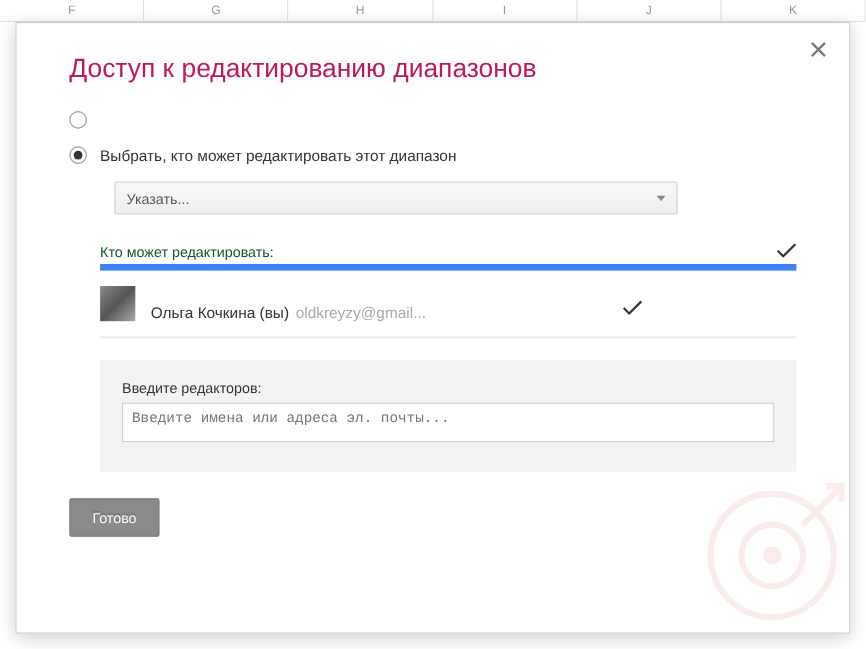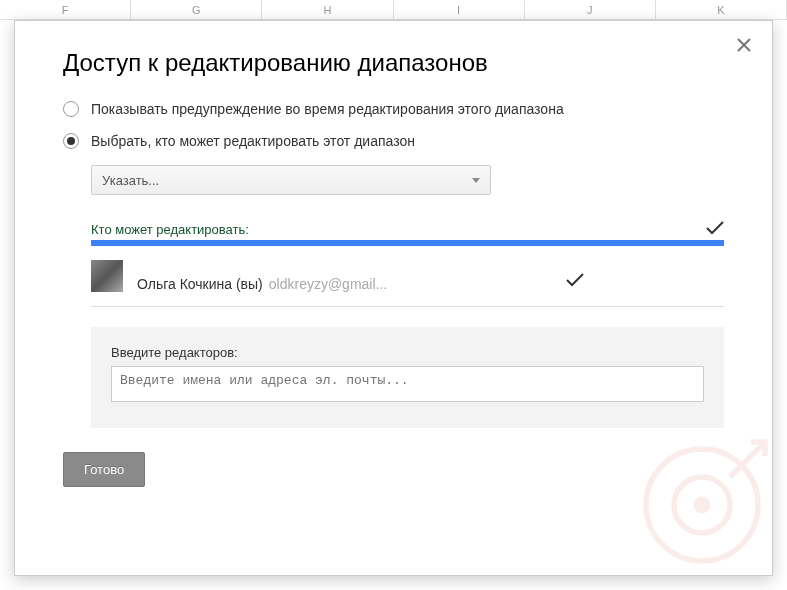--- a/index.html
+++ b/index.html
@@ -41,21 +41,21 @@
       position: absolute;
       top: 16px;
       right: 20px;
       cursor: pointer;
       color: #777;
       font-size: 18px;
     }
     .dialog-title {
       font-size: 24px;
       font-weight: normal;
-      color: #000000;
+      color: #be185d;
       margin-bottom: 24px;
     }
     .radio-row {
       display: flex;
       align-items: center;
       margin-bottom: 16px;
       cursor: pointer;
       color: #333;
       font-size: 14px;
     }
@@ -75,32 +75,33 @@
       width: 8px; height: 8px;
       background: #333;
       border-radius: 50%;
     }
     .select-wrap {
       margin-left: 28px;
       margin-top: 8px;
       margin-bottom: 24px;
     }
     .select {
-      width: 400px;
+      width: 512px;
       height: 30px;
       border: 1px solid #ccc;
       background: linear-gradient(#f9f9f9, #eee);
       border-radius: 2px;
       display: flex;
       align-items: center;
       justify-content: space-between;
       padding: 0 10px;
       font-size: 13px;
       color: #555;
       cursor: pointer;
+      margin-left: 13px;
     }
     .select-arrow {
       width: 0; height: 0;
       border-left: 4px solid transparent;
       border-right: 4px solid transparent;
       border-top: 5px solid #888;
     }
     .who-can-edit {
       margin-left: 28px;
       display: flex;
@@ -205,21 +206,20 @@
   <div class="close-btn">
     <svg width="16" height="16" viewBox="0 0 16 16">
         <path d="M2 2 L14 14 M14 2 L2 14" stroke="#777" stroke-width="2" fill="none"></path>
       </svg>
   </div>
 
   <h1 class="dialog-title">Доступ к редактированию диапазонов</h1>
 
   <div class="radio-row">
     <span class="radio"></span>
-    <span>Показывать предупреждение во время редактирования этого диапазона</span>
   </div>
 
   <div class="radio-row">
     <span class="radio checked"></span>
     <span>Выбрать, кто может редактировать этот диапазон</span>
   </div>
 
   <div class="select-wrap">
     <div class="select">
       <span>Указать...</span>

